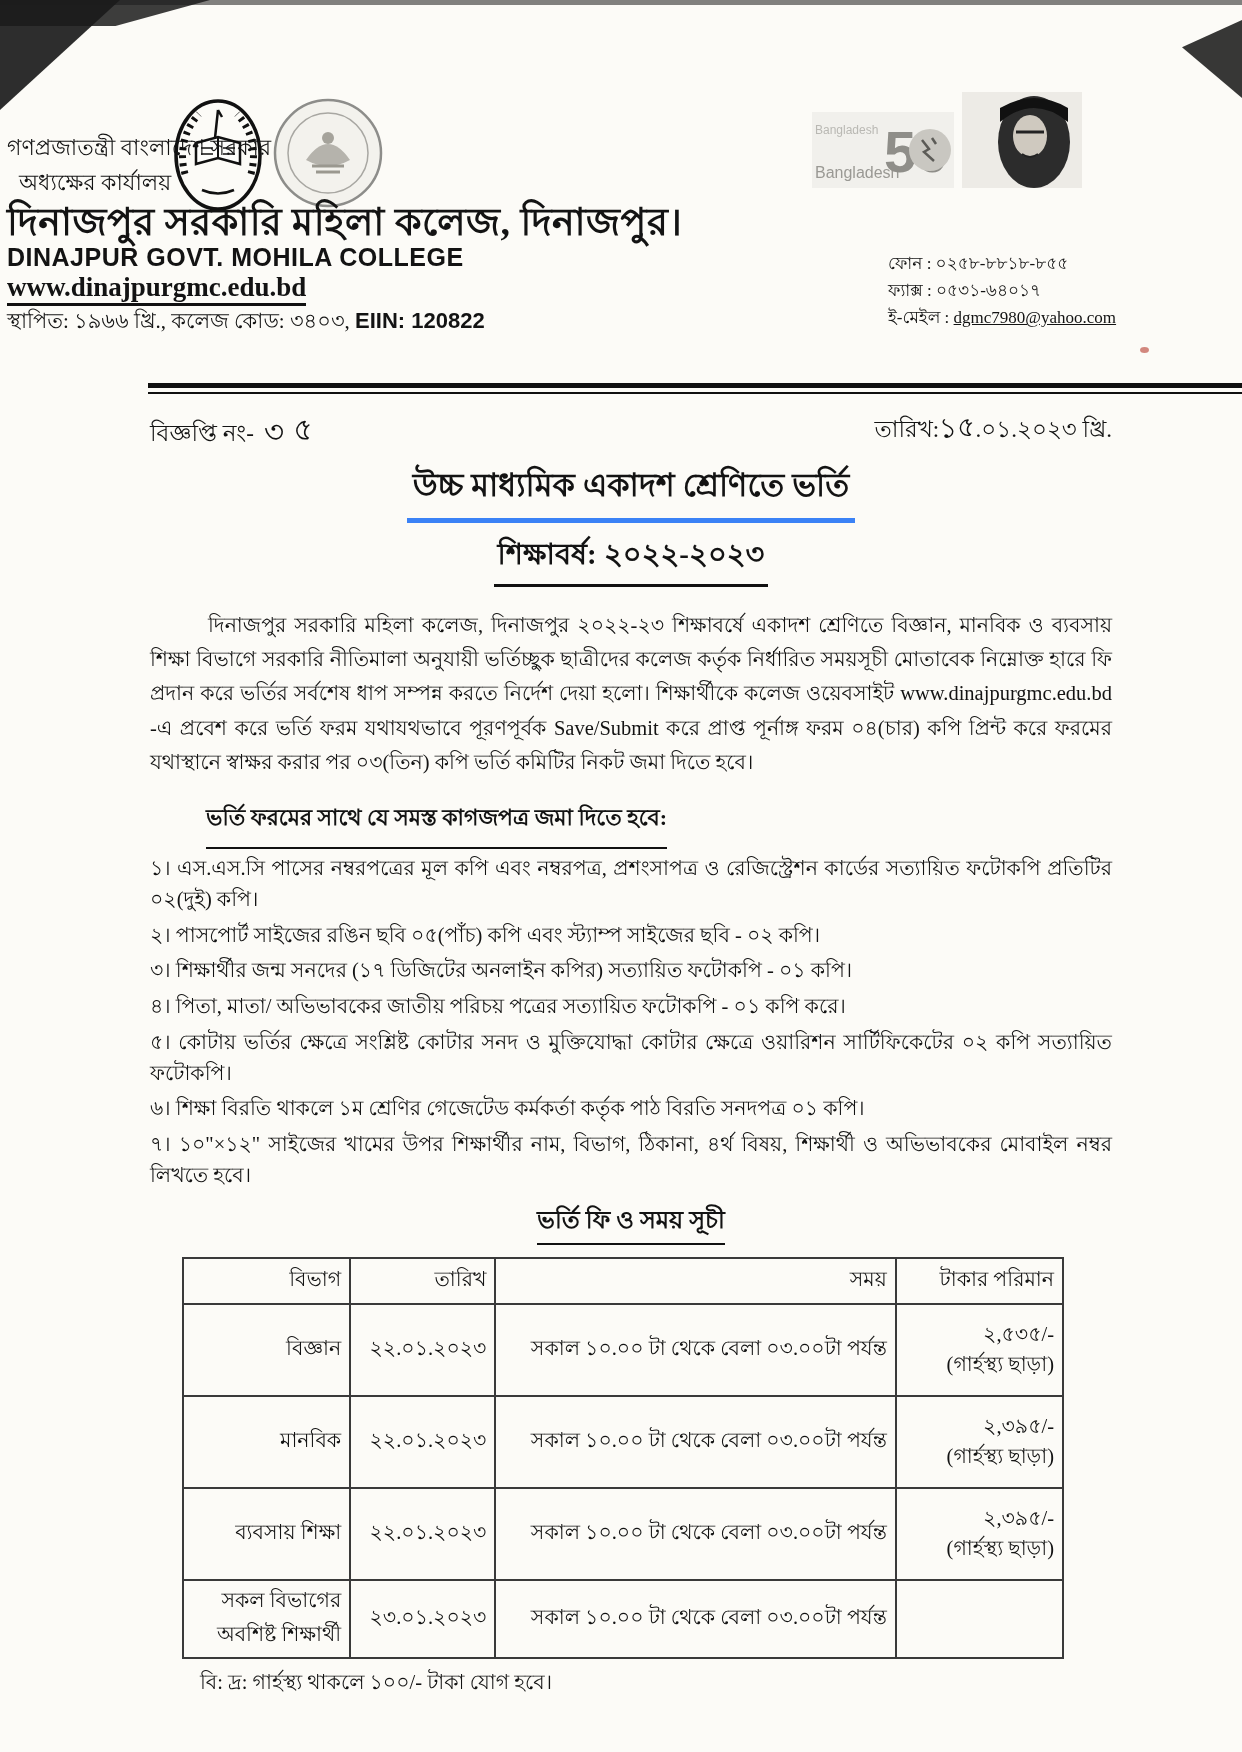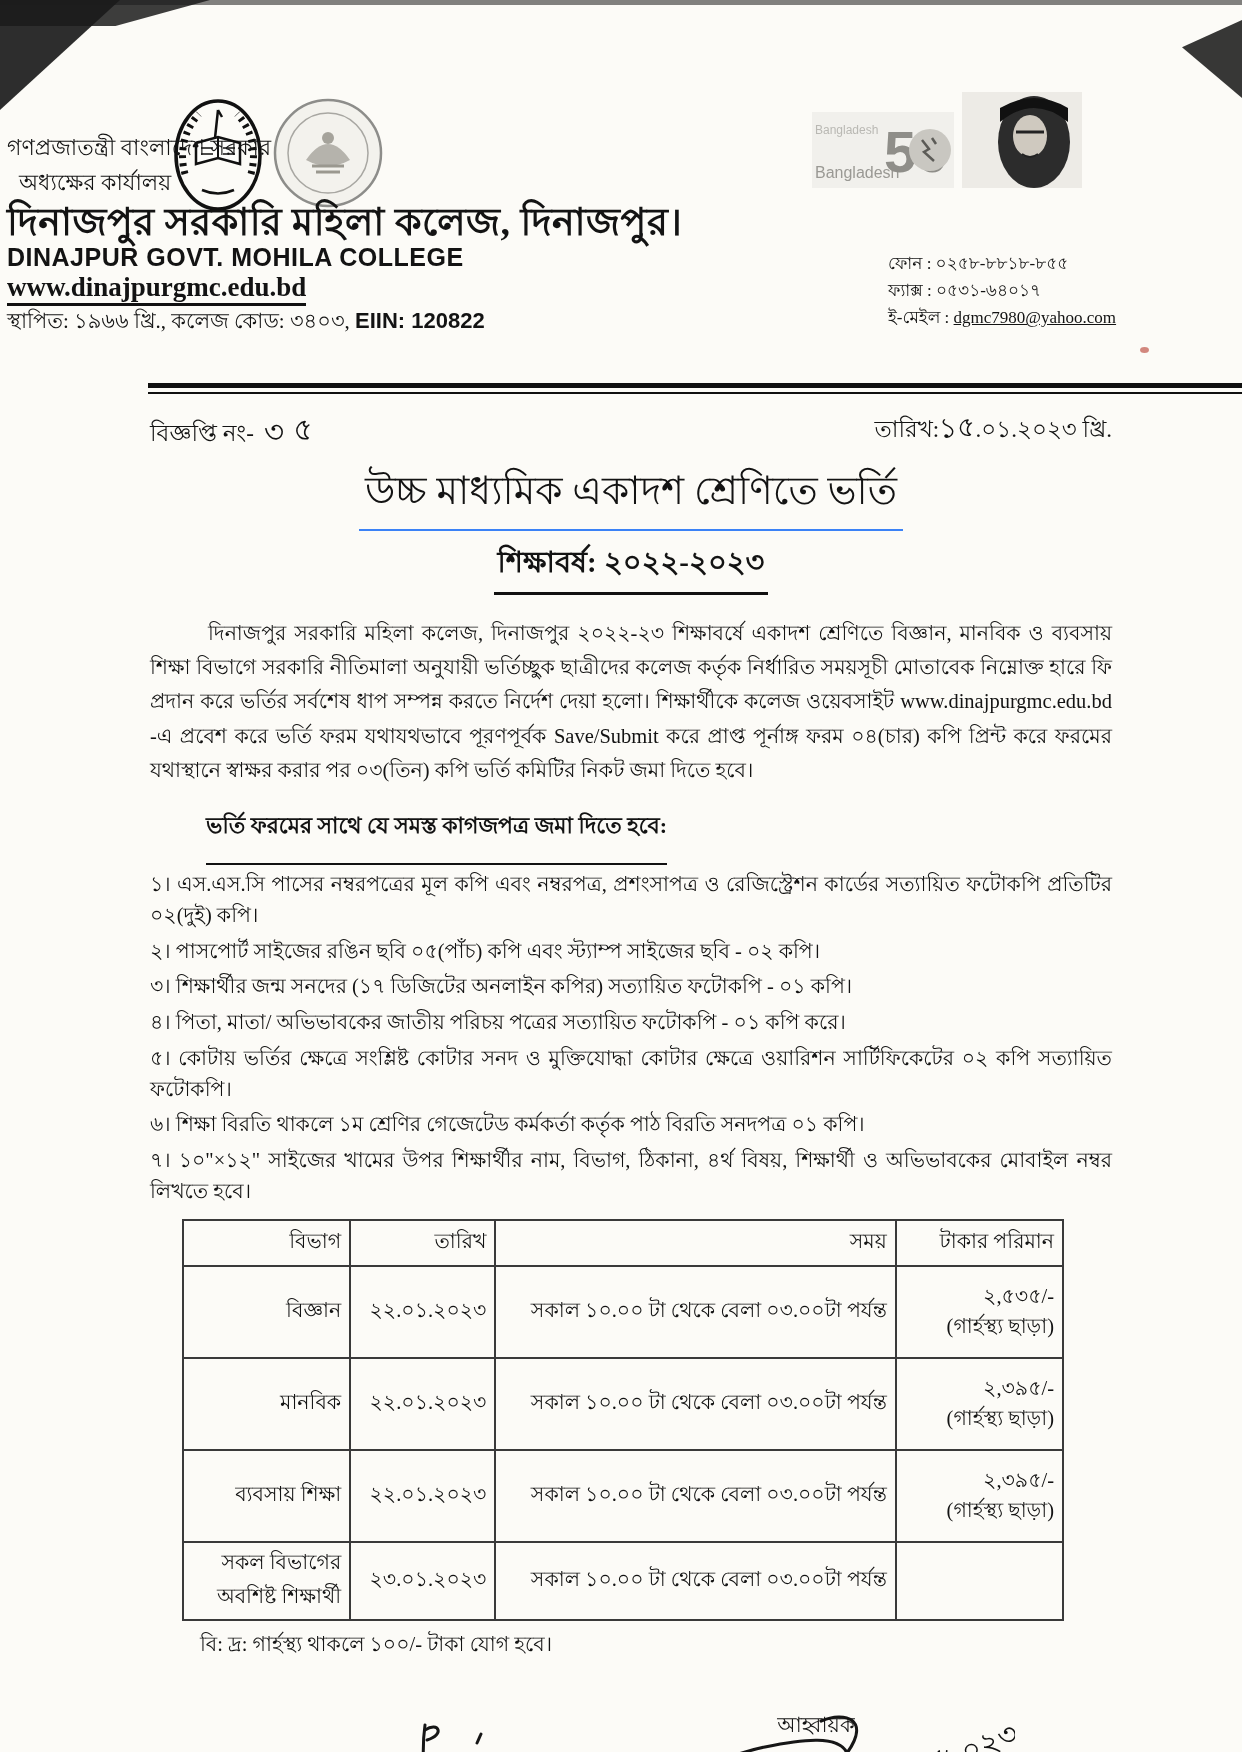--- a/index.html
+++ b/index.html
@@ -34,27 +34,27 @@
   .rule-thin  { position:absolute; top:392px; left:148px; right:0; height:2px; background:#101010; }
 
   
   .content { position:absolute; top:400px; left:150px; width:962px; font-size:20px; }
   .meta-row { display:flex; justify-content:space-between; align-items:flex-start; font-size:23px; margin-top:6px; }
   .hw { font-family:"DejaVu Sans",sans-serif; display:inline-block; }
   .notice-no { font-size:31px; transform:rotate(-5deg); letter-spacing:9px; margin-left:10px; font-weight:500; }
   .date-day { font-size:28px; transform:rotate(-3deg); font-weight:500; }
 
   .title-wrap { text-align:center; margin-top:2px; }
-  .doc-title { display:inline-block; font-size:39px; font-weight:normal; border-bottom:2px solid #3b82f6; padding:0 6px 4px; }
+  .doc-title { display:inline-block; font-size:32px; font-weight:bold; border-bottom:5px solid #3b82f6; padding:0 6px 4px; }
   .subtitle-wrap { text-align:center; margin-top:8px; }
   .doc-subtitle { display:inline-block; font-size:29px; font-weight:bold; border-bottom:3px solid #111; padding:0 4px 4px; }
 
   .body-par { text-align:justify; text-indent:58px; line-height:1.68; font-size:20.5px; }
   .docs-heading-wrap { margin:6px 0 4px 56px; }
-  .docs-heading { display:inline-block; font-size:22px; font-weight:bold; border-bottom:2px solid #111; padding-bottom:18px; }
+  .docs-heading { display:inline-block; font-size:22px; font-weight:bold; border-bottom:2px solid #111; padding-bottom:10px; }
   .doc-list { margin:4px 0 0 0; padding:0; list-style:none; }
   .doc-list li { font-size:20.5px; line-height:1.5; margin-bottom:5px; text-align:justify; }
 
   .tbl-title-wrap { text-align:center; margin-top:10px; }
   .tbl-title { display:inline-block; font-size:24px; font-weight:bold; border-bottom:2px solid #111; padding-bottom:2px; }
   table.fees { border-collapse:collapse; margin:12px 0 0 32px; width:882px; font-size:20.5px; }
   table.fees th, table.fees td { border:2px solid #3a3a3a; text-align:right; padding:4px 8px; vertical-align:middle; }
   table.fees th { font-weight:normal; height:36px; }
   table.fees tr.tall td { height:82px; }
   table.fees tr.short td { height:52px; }
@@ -159,20 +159,21 @@
     <ul class="doc-list">
       <li>১। এস.এস.সি পাসের নম্বরপত্রের মূল কপি এবং নম্বরপত্র, প্রশংসাপত্র ও রেজিস্ট্রেশন কার্ডের সত্যায়িত ফটোকপি প্রতিটির ০২(দুই) কপি।</li>
       <li>২। পাসপোর্ট সাইজের রঙিন ছবি ০৫(পাঁচ) কপি এবং স্ট্যাম্প সাইজের ছবি - ০২ কপি।</li>
       <li>৩। শিক্ষার্থীর জন্ম সনদের (১৭ ডিজিটের অনলাইন কপির) সত্যায়িত ফটোকপি - ০১ কপি।</li>
       <li>৪। পিতা, মাতা/ অভিভাবকের জাতীয় পরিচয় পত্রের সত্যায়িত ফটোকপি - ০১ কপি করে।</li>
       <li>৫। কোটায় ভর্তির ক্ষেত্রে সংশ্লিষ্ট কোটার সনদ ও মুক্তিযোদ্ধা কোটার ক্ষেত্রে ওয়ারিশন সার্টিফিকেটের ০২ কপি সত্যায়িত ফটোকপি।</li>
       <li>৬। শিক্ষা বিরতি থাকলে ১ম শ্রেণির গেজেটেড কর্মকর্তা কর্তৃক পাঠ বিরতি সনদপত্র ০১ কপি।</li>
       <li>৭। ১০"×১২" সাইজের খামের উপর শিক্ষার্থীর নাম, বিভাগ, ঠিকানা, ৪র্থ বিষয়, শিক্ষার্থী ও অভিভাবকের মোবাইল নম্বর লিখতে হবে।</li>
     </ul>
 
+    <div class="tbl-title-wrap"><span class="tbl-title">ভর্তি ফি ও সময় সূচী</span></div>
 
     <table class="fees">
       <colgroup>
           <col style="width:19%">
           <col style="width:16.5%">
           <col style="width:45.5%">
           <col style="width:19%">
         </colgroup>
       <tbody>
           <tr>

